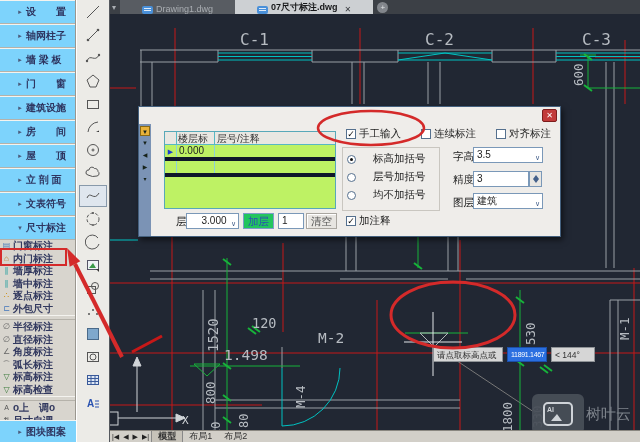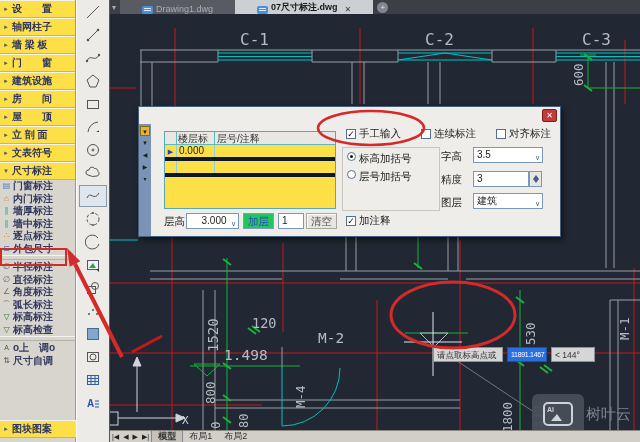--- a/index.html
+++ b/index.html
@@ -1,22 +1,22 @@
 <!DOCTYPE html>
 <html><head>
 <meta charset="utf-8">
 <style>
   * { margin:0; padding:0; box-sizing:border-box; }
   html,body { width:640px; height:442px; }
   body { font-family:"Liberation Sans","DejaVu Sans",sans-serif; position:relative; overflow:hidden; background:#1f242e; }
 
   
   #sidebar { position:absolute; left:0; top:0; width:76px; height:442px; background:#d8d5ce; border-right:1px solid #9a978f; z-index:5; }
-  .sg { height:18px; line-height:12px; display:flex; align-items:center; gap:2px; padding-left:2px;
-        border-top:1px solid #f4f3ef; border-bottom:1px solid #b5b2aa; background:#fde047; }
+  .sg { height:24px; line-height:12px; display:flex; align-items:center; gap:2px; padding-left:16px;
+        border-top:1px solid #f4f3ef; border-bottom:1px solid #b5b2aa; background:#7dd3fc; }
   .sg .gi { font-size:7px; color:#4a5a7a; width:8px; text-align:center; }
   .sg .gl { font-size:10px; font-weight:bold; color:#2e3560; white-space:nowrap; letter-spacing:0; }
   .ss { height:12.5px; line-height:12.5px; display:flex; align-items:center; gap:2px; padding-left:2px; }
   .ss .si { font-size:8px; width:9px; text-align:center; }
   .ss .sl { font-size:10px; font-weight:bold; color:#32395f; white-space:nowrap; }
   .ssep { height:5px; border-bottom:1px solid #b5b2aa; border-top:1px solid #f4f3ef; margin-bottom:1px; }
   #blockgroup { position:absolute; left:0; top:420px; width:76px; }
 
   
   #toolcol { position:absolute; left:76px; top:0; width:34px; height:442px; background:#ecebe7; border-right:1px solid #55585e; z-index:5; border-left:1px solid #fff; }
@@ -50,38 +50,38 @@
   #wmtext { position:absolute; left:476px; top:391px; font-size:15px; color:#7d838b; z-index:3; }
 
   
   #dlg { position:absolute; left:138px; top:106px; width:423px; height:131px; background:#efedea; border:1px solid #44607e; box-shadow:2px 3px 6px rgba(0,0,0,.55); z-index:10; font-size:10.5px; color:#222; }
   #dlgtitle { position:absolute; left:0; top:0; right:0; height:17px; background:linear-gradient(#f6f5f2,#e4e1db); border-bottom:1px solid #c3c0ba; }
   #dlgtitle span { position:absolute; left:6px; top:2px; font-size:11px; font-weight:bold; color:#20242c; }
   #dlgclose { position:absolute; right:3px; top:2px; width:15px; height:13px; background:#c23b3b; border:1px solid #7c1d1d; border-radius:2px; color:#fff; font-size:8px; line-height:12px; text-align:center; }
   #dlgstrip { position:absolute; left:0; top:17px; bottom:0; width:12px; background:#7b93b5; }
   .stripico { width:10px; height:10px; margin:2px 1px 0 1px; font-size:6px; line-height:10px; text-align:center; color:#16221a; }
   .stripico.hl { background:#e8b23a; border:1px solid #8a6a14; }
-  #dtable { position:absolute; left:25px; top:24px; width:172px; height:78px; background:#fde047; border:1px solid #58a8b8; }
+  #dtable { position:absolute; left:25px; top:24px; width:172px; height:78px; background:#bef264; border:1px solid #58a8b8; }
   #dtable .hrow { display:flex; height:13px; background:#e9e7e2; border-bottom:1px solid #58b8c4; font-size:10px; color:#333; }
   #dtable .hrow .hc1 { width:12px; border-right:1px solid #58b8c4; }
   #dtable .hrow .hc2 { width:38px; border-right:1px solid #58b8c4; padding-left:1px; }
   #dtable .hrow .hc3 { flex:1; padding-left:2px; }
   #dtable .drow { display:flex; height:16px; border-bottom:4px solid #0f172a; font-size:10px; }
   #dtable .drow .c1 { width:12px; border-right:1px solid #8ed2d8; color:#1f3fd0; font-size:7px; line-height:13px; text-align:center; }
   #dtable .drow .c2 { width:38px; border-right:1px solid #8ed2d8; padding-left:2px; }
   #dtable .drow .c3 { flex:1; }
   .chk { position:absolute; display:flex; align-items:center; gap:3px; }
   .box { width:10px; height:10px; background:#fff; border:1px solid #55708e; font-size:9px; line-height:9px; text-align:center; font-weight:bold; color:#111; }
   .rad { width:9px; height:9px; background:#fff; border:1px solid #55708e; border-radius:50%; position:relative; }
   .rad.on:after { content:""; position:absolute; left:2px; top:2px; width:3px; height:3px; border-radius:50%; background:#111; }
   #rgroup { position:absolute; left:203px; top:40px; width:98px; height:64px; border:1px solid #c9c6c0; }
-  .rrow { display:flex; gap:3px; margin:4px 0 0 4px; }
+  .rrow { display:flex; align-items:center; gap:17px; margin:4px 0 0 4px; }
   .fld { position:absolute; height:16px; background:#fff; border:1px solid #7a98b8; font-size:10px; line-height:14px; padding-left:3px; }
   .fld .arr { position:absolute; right:2px; top:3px; font-size:7px; color:#44608a; }
-  .flabel { position:absolute; font-size:10.5px; color:#222; }
+  .flabel { position:absolute; font-size:10.5px; color:#222;margin-left:12px; }
   #spin { position:absolute; left:390px; top:64px; width:13px; height:16px; border:1px solid #7a98b8; background:#e8e6e2; }
   #spin:before { content:""; position:absolute; left:3px; top:3px; border-left:3px solid transparent; border-right:3px solid transparent; border-bottom:4px solid #44608a; }
   #spin:after  { content:""; position:absolute; left:3px; bottom:3px; border-left:3px solid transparent; border-right:3px solid transparent; border-top:4px solid #44608a; }
   #addbtn { position:absolute; left:104px; top:106px; width:31px; height:16px; background:#22c55e; border:1px solid #7d9cc9; color:#2a52b0; font-size:10.5px; line-height:14px; text-align:center; }
   #clrbtn { position:absolute; left:167px; top:106px; width:31px; height:16px; background:#e7e5e1; border:1px solid #a9a6a0; color:#555; font-size:10.5px; line-height:14px; text-align:center; box-shadow:inset 1px 1px 0 #fff; }
 
   
   #statusbar { position:absolute; left:110px; top:430px; width:530px; height:12px; background:#d2cfc8; border-top:1px solid #8a8780; z-index:6; display:flex; align-items:center; font-size:8px; color:#333; }
   .navb { padding:0 2px; color:#222; font-size:7px; }
   .ltab { padding:0 6px; height:12px; line-height:11px; font-size:9px; }
@@ -478,20 +478,24 @@
 
   <div id="rgroup">
     <div class="rrow">
       <span class="rad on"></span>
       <span>标高加括号</span>
     </div>
     <div class="rrow">
       <span class="rad"></span>
       <span>层号加括号</span>
     </div>
+    <div class="rrow">
+      <span class="rad"></span>
+      <span>均不加括号</span>
+    </div>
   </div>
 
   <span class="flabel" style="left:302px; top:43px;">字高</span>
   <div class="fld" style="left:334px; top:40px; width:70px;">
     <span>3.5</span>
     <span class="arr">∨</span>
   </div>
   <span class="flabel" style="left:302px; top:66px;">精度</span>
   <div class="fld" style="left:334px; top:64px; width:56px;">
     <span>3</span>

